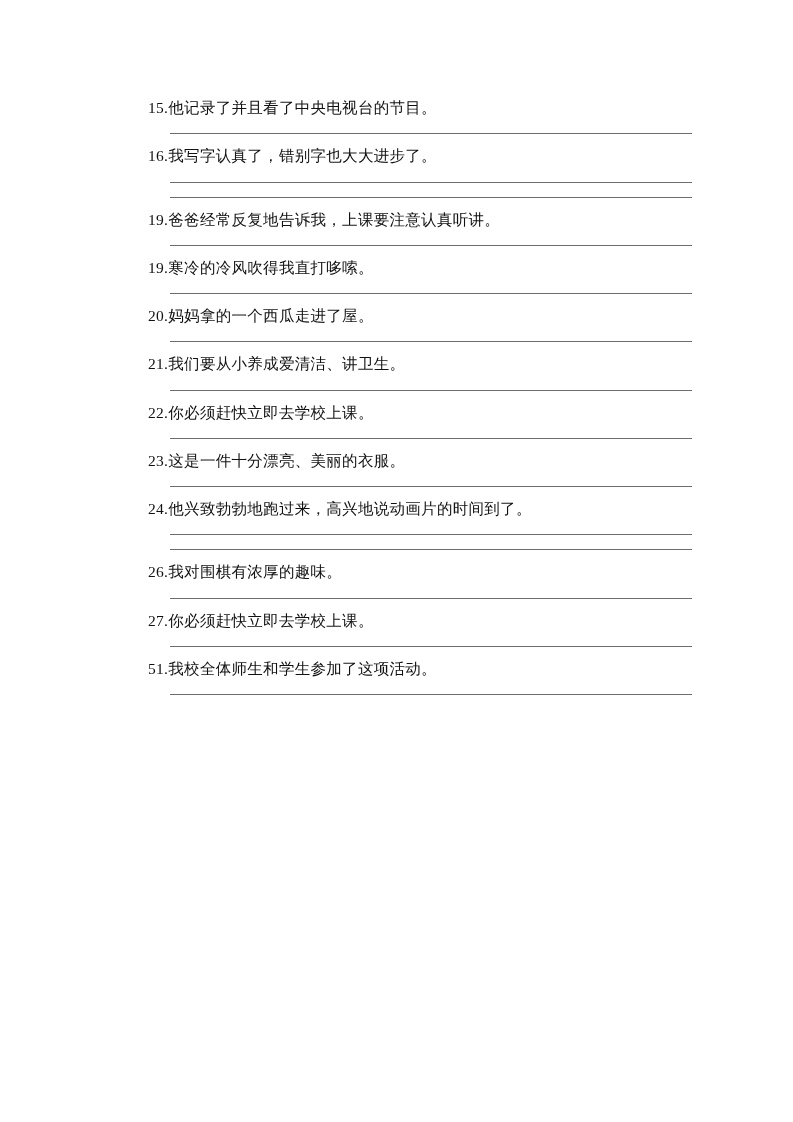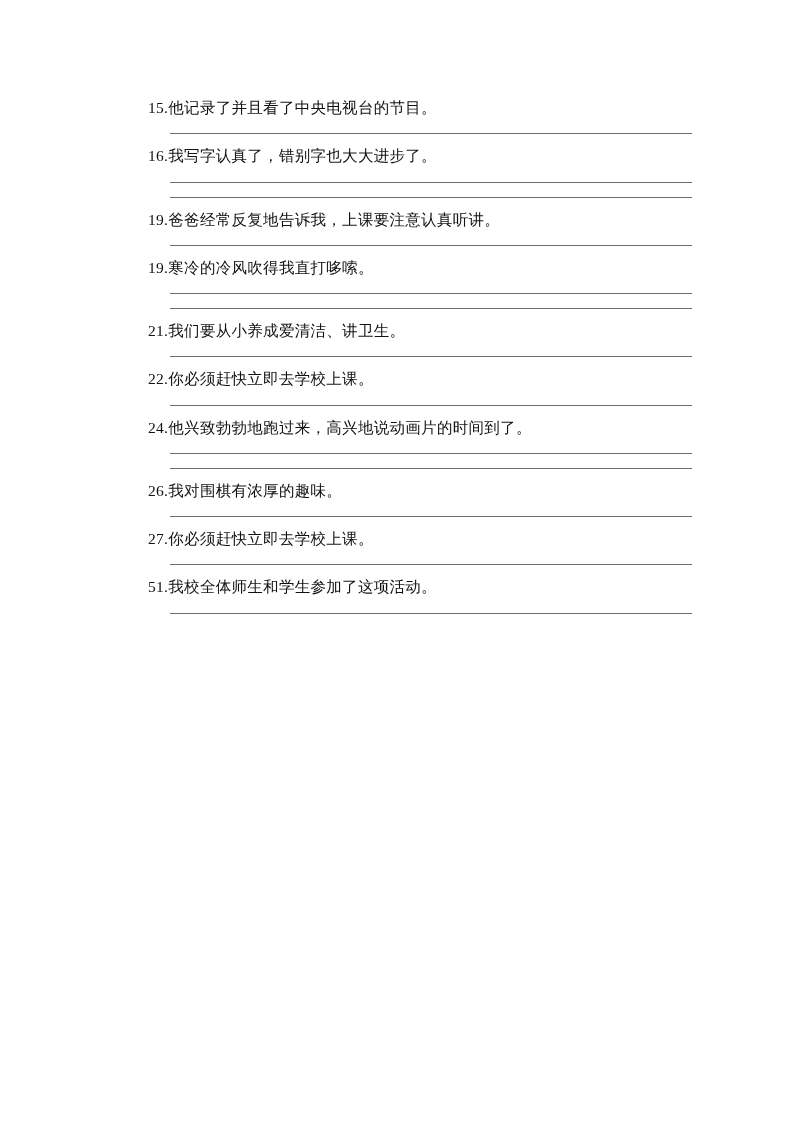--- a/index.html
+++ b/index.html
@@ -63,28 +63,33 @@
       </div>
       <div class="item">
         <div class="item-text"><span class="item-num">19.</span><span>爸爸经常反复地告诉我，上课要注意认真听讲。</span></div>
         <div class="answer-line"></div>
       </div>
       <div class="item">
         <div class="item-text"><span class="item-num">19.</span><span>寒冷的冷风吹得我直打哆嗦。</span></div>
         <div class="answer-line"></div>
       </div>
       <div class="item">
+        <div class="item-text"><span class="item-num">20.</span><span>妈妈拿的一个西瓜走进了屋。</span></div>
         <div class="answer-line"></div>
       </div>
       <div class="item">
         <div class="item-text"><span class="item-num">21.</span><span>我们要从小养成爱清洁、讲卫生。</span></div>
         <div class="answer-line"></div>
       </div>
       <div class="item">
         <div class="item-text"><span class="item-num">22.</span><span>你必须赶快立即去学校上课。</span></div>
+        <div class="answer-line"></div>
+      </div>
+      <div class="item">
+        <div class="item-text"><span class="item-num">23.</span><span>这是一件十分漂亮、美丽的衣服。</span></div>
         <div class="answer-line"></div>
       </div>
       <div class="item">
         <div class="item-text"><span class="item-num">24.</span><span>他兴致勃勃地跑过来，高兴地说动画片的时间到了。</span></div>
         <div class="answer-line"></div>
       </div>
       <div class="item">
         <div class="answer-line"></div>
       </div>
       <div class="item">

